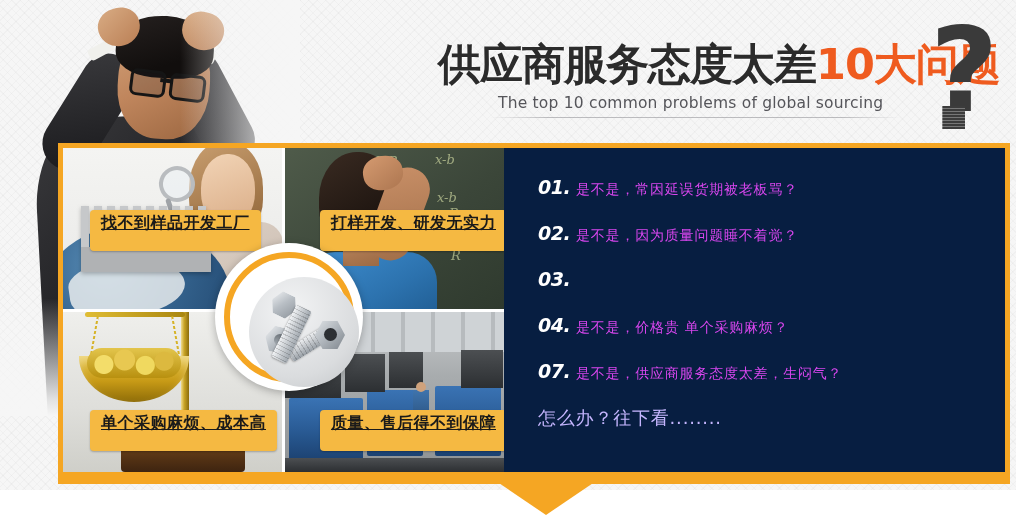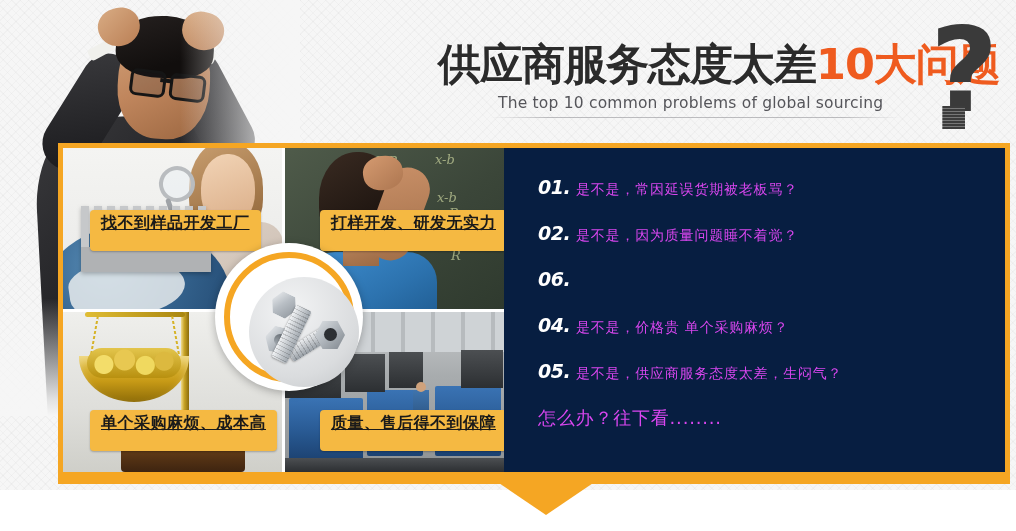--- a/index.html
+++ b/index.html
@@ -544,21 +544,21 @@
   }
   .item-text {
     font-size: 14px;
     color: #d946ef;
     white-space: nowrap;
     letter-spacing: 0.8px;
     font-family: "DejaVu Sans", "Liberation Sans", sans-serif;
   }
   .list-footer {
     font-size: 18px;
-    color: #d946ef;
+    color: #c4b5fd;
     letter-spacing: 0.8px;
     white-space: nowrap;
     font-family: "DejaVu Sans", "Liberation Sans", sans-serif;
   }
 
   
   .bottom-bar {
     position: absolute;
     left: 58px;
     top: 477px;
@@ -701,28 +701,28 @@
 
         <div class="list-item">
           <span class="item-num">01.</span>
           <span class="item-text">是不是，常因延误货期被老板骂？</span>
         </div>
         <div class="list-item">
           <span class="item-num">02.</span>
           <span class="item-text">是不是，因为质量问题睡不着觉？</span>
         </div>
         <div class="list-item">
-          <span class="item-num">06.</span>
+          <span class="item-num">03.</span>
         </div>
         <div class="list-item">
           <span class="item-num">04.</span>
           <span class="item-text">是不是，价格贵 单个采购麻烦？</span>
         </div>
         <div class="list-item">
-          <span class="item-num">05.</span>
+          <span class="item-num">07.</span>
           <span class="item-text">是不是，供应商服务态度太差，生闷气？</span>
         </div>
 
         <div class="list-footer">怎么办？往下看........</div>
       </div>
 
     </div>
   </div>
 
   <div class="bottom-bar"></div>

